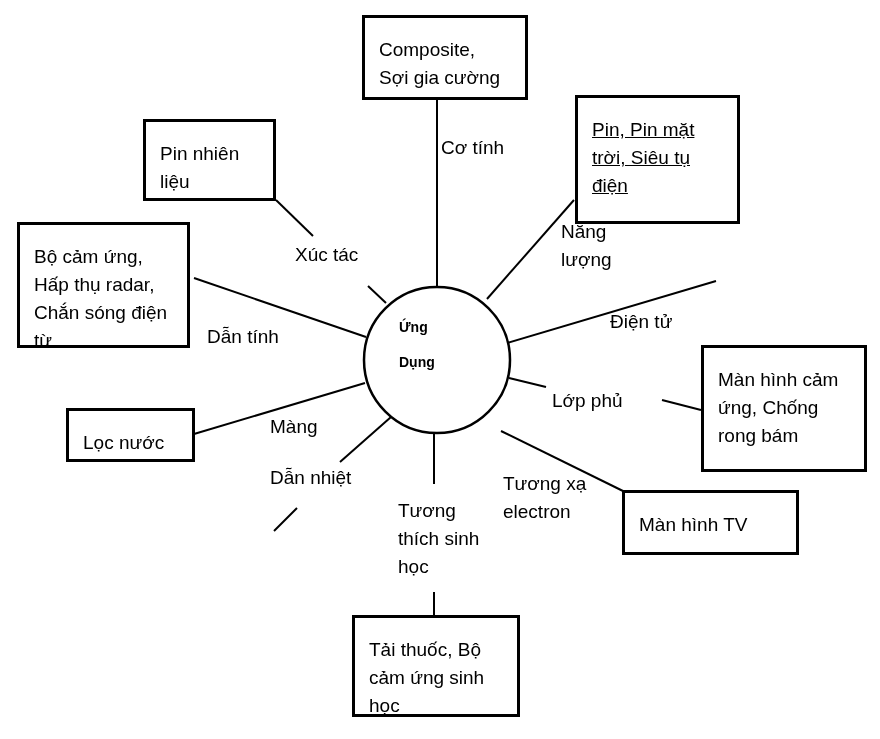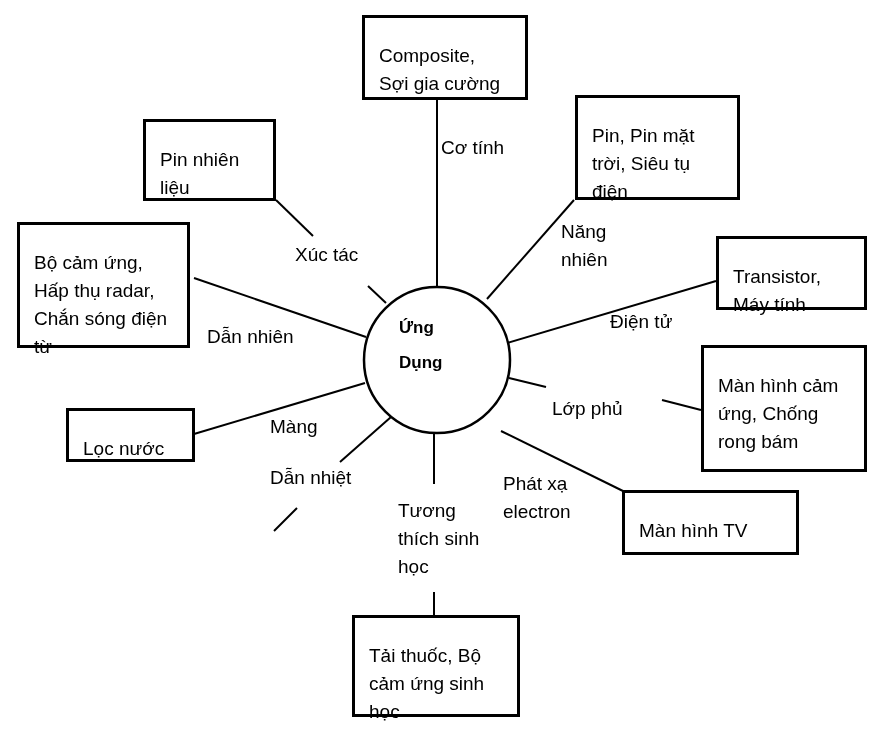--- a/index.html
+++ b/index.html
@@ -21,36 +21,36 @@
     left: 0;
     top: 0;
     width: 880px;
     height: 739px;
   }
   .app-box {
     position: absolute;
     box-sizing: border-box;
     border: 3px solid #000000;
     background: #ffffff;
-    padding: 24px 14px;
+    padding: 18px 14px;
     font-size: 19px;
     line-height: 28px;
     white-space: pre-line;
   }
   .prop-label {
     position: absolute;
     font-size: 19px;
     line-height: 28px;
     white-space: pre-line;
   }
   .center-label {
     position: absolute;
     left: 399px;
     top: 310px;
-    font-size: 17px;
+    font-size: 14px;
     font-weight: bold;
     line-height: 35px;
     white-space: pre-line;
   }
 </style>
 </head>
 <body>
 
 <div id="canvas">
 
@@ -72,48 +72,46 @@
     <line x1="368" y1="286" x2="386" y2="303" stroke="#000" stroke-width="2"></line>
 
     <circle cx="437" cy="360" r="73" fill="#ffffff" stroke="#000" stroke-width="2.5"></circle>
   </svg>
 
   <div class="center-label">Ứng
 Dụng</div>
 
   <div class="app-box" style="left:362px; top:15px;  width:166px; height:85px;">Composite,
 Sợi gia cường</div>
-  <div class="app-box" style="left:575px; top:95px;  width:165px; height:105px;">Pin, Pin mặt
+  <div class="app-box" style="left:575px; top:95px;  width:165px; height:129px;text-decoration:underline;">Pin, Pin mặt
 trời, Siêu tụ
 điện</div>
-  <div class="app-box" style="left:716px; top:236px; width:151px; height:74px;">Transistor,
-Máy tính</div>
   <div class="app-box" style="left:701px; top:345px; width:166px; height:127px;">Màn hình cảm
 ứng, Chống
 rong bám</div>
   <div class="app-box" style="left:622px; top:490px; width:177px; height:65px;">Màn hình TV</div>
   <div class="app-box" style="left:352px; top:615px; width:168px; height:102px;">Tải thuốc, Bộ
 cảm ứng sinh
 học</div>
   <div class="app-box" style="left:66px;  top:408px; width:129px; height:54px;">Lọc nước</div>
   <div class="app-box" style="left:17px;  top:222px; width:173px; height:126px;">Bộ cảm ứng,
 Hấp thụ radar,
 Chắn sóng điện
 từ</div>
   <div class="app-box" style="left:143px; top:119px; width:133px; height:82px;">Pin nhiên
 liệu</div>
 
   <div class="prop-label" style="left:441px; top:134px;">Cơ tính</div>
   <div class="prop-label" style="left:561px; top:218px;">Năng
-nhiên</div>
+lượng</div>
   <div class="prop-label" style="left:610px; top:308px;">Điện tử</div>
-  <div class="prop-label" style="left:552px; top:387px;margin-top:8px;">Lớp phủ</div>
-  <div class="prop-label" style="left:503px; top:470px;">Phát xạ
+  <div class="prop-label" style="left:552px; top:387px;">Lớp phủ</div>
+  <div class="prop-label" style="left:503px; top:470px;">Tương xạ
 electron</div>
   <div class="prop-label" style="left:398px; top:497px;">Tương
 thích sinh
 học</div>
   <div class="prop-label" style="left:270px; top:464px;">Dẫn nhiệt</div>
   <div class="prop-label" style="left:270px; top:413px;">Màng</div>
-  <div class="prop-label" style="left:207px; top:323px;">Dẫn nhiên</div>
+  <div class="prop-label" style="left:207px; top:323px;">Dẫn tính</div>
   <div class="prop-label" style="left:295px; top:241px;">Xúc tác</div>
 
 </div>
 
 </body></html>

